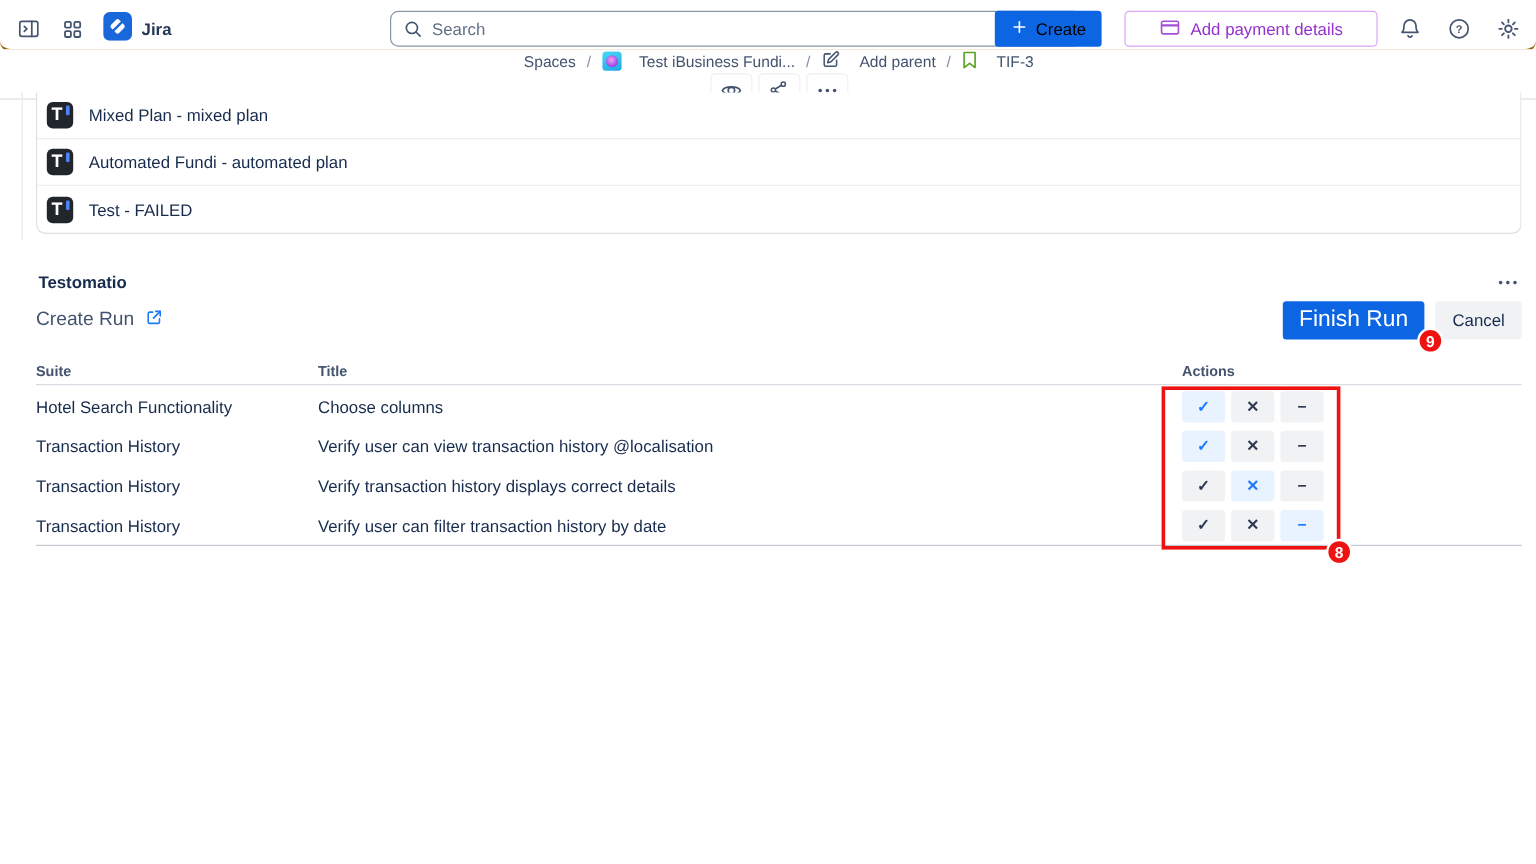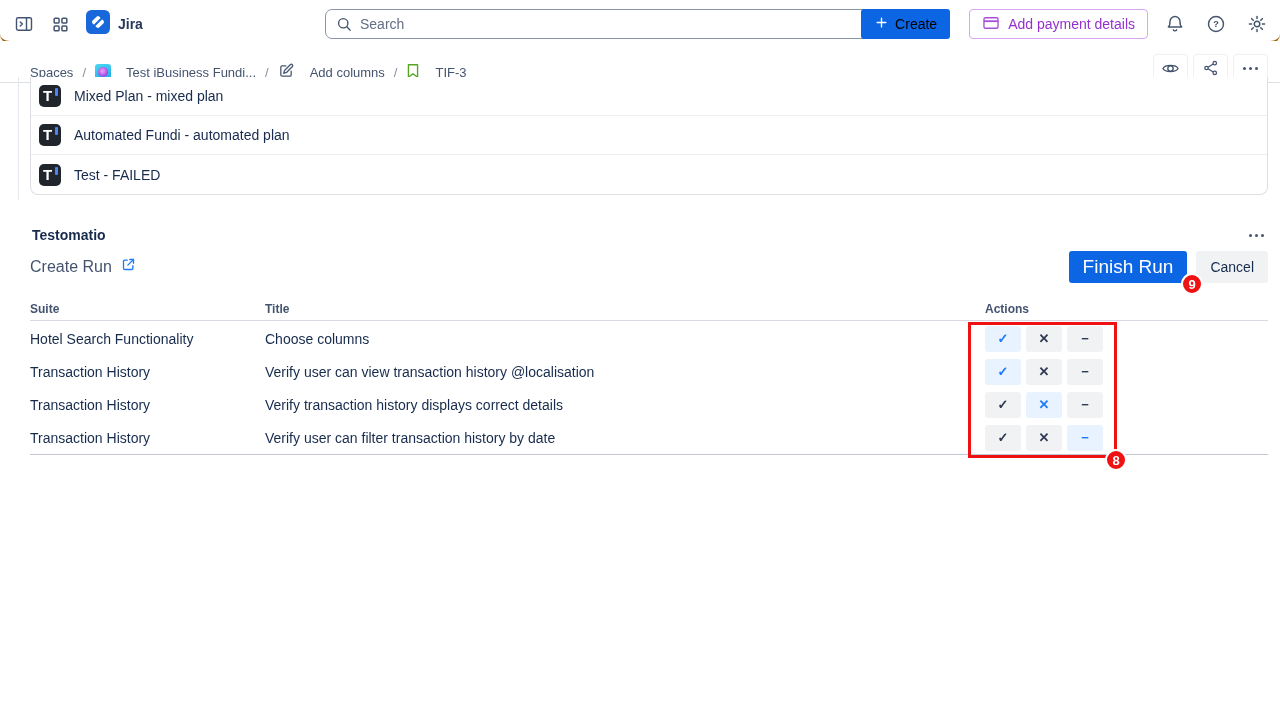--- a/index.html
+++ b/index.html
@@ -21,27 +21,27 @@
             padding:0 10px 0 34px; font-size:14px; color:#172b4d; outline:none;
             font-family:"Liberation Sans", sans-serif; background:#fff; }
   .search-wrap input::placeholder { color:#626f86; }
   .search-ico { position:absolute; left:10px; top:6px; }
 
   .tb-right { position:absolute; right:9px; top:0; height:40px; display:flex; align-items:center; gap:13px; }
   .btn-create { height:30px; display:flex; align-items:center; gap:6px; background:#0c66e4; color:#000000;
                 border:none; border-radius:3px; padding:0 13px; font-size:14px; font-weight:500;
                 cursor:pointer; font-family:"Liberation Sans", sans-serif; }
   .btn-payment { height:30px; display:flex; align-items:center; gap:8px; background:#fff; color:#9430cf;
-                 border:1px solid #d9a6f2; border-radius:4px; padding:0 12px; font-size:14px; font-weight:500;
+                 border:1px solid #d9a6f2; border-radius:4px; padding:0 28px; font-size:14px; font-weight:500;
                  cursor:pointer; margin-left:6px; font-family:"Liberation Sans", sans-serif; }
 
   
   .crumbbar { position:absolute; left:0; top:41px; width:1280px; height:42px; background:#fff;
-              border-bottom:1px solid #dcdfe4; display:flex; align-items:flex-end;
-              padding:0 12px 0 30px; }
+              border-bottom:1px solid #dcdfe4; display:flex; align-items:center;
+              padding:0 12px 0 30px;flex-direction:column; }
   .crumbs { display:flex; align-items:center; gap:9px; font-size:13px; color:#44546f; flex:1; }
   .crumb-link { cursor:pointer; color:#44546f; }
   .crumb-sep { color:#8590a2; }
   .crumb-item { display:flex; align-items:center; gap:15px; cursor:pointer; }
   .space-avatar { width:16px; height:16px; border-radius:3px;
                   background:linear-gradient(160deg,#49d8f2,#1ea7e8); position:relative; }
   .space-avatar::after { content:""; position:absolute; inset:3px; border-radius:50%;
                   background:radial-gradient(circle at 45% 40%, #e78df5 15%, #8b3fd9 75%); }
   .crumb-actions { display:flex; align-items:center; gap:5px; }
   .soft-btn { width:35px; height:28px; display:flex; align-items:center; justify-content:center;
@@ -192,21 +192,21 @@
         <span>Test iBusiness Fundi...</span>
       </span>
       <span class="crumb-sep">/</span>
       <span class="crumb-item">
         <span>
           <svg width="17" height="17" viewBox="0 0 24 24" fill="none" stroke="#44546f" stroke-width="1.8" stroke-linecap="round" stroke-linejoin="round">
             <path d="M11 5.5H5.8A1.8 1.8 0 0 0 4 7.3v11A1.8 1.8 0 0 0 5.8 20h11a1.8 1.8 0 0 0 1.8-1.8V13"></path>
             <path d="M17.6 3.6a2 2 0 0 1 2.8 2.8L12 14.8 8 16l1.2-4Z"></path>
           </svg>
         </span>
-        <span>Add columns</span>
+        <span>Add parent</span>
       </span>
       <span class="crumb-sep">/</span>
       <span class="crumb-item">
         <span>
           <svg width="14" height="16" viewBox="0 0 24 28" fill="none" stroke="#57a322" stroke-width="2.4" stroke-linejoin="round">
             <path d="M4 3h16v22l-8-6.2L4 25Z"></path>
           </svg>
         </span>
         <span>TIF-3</span>
       </span>

